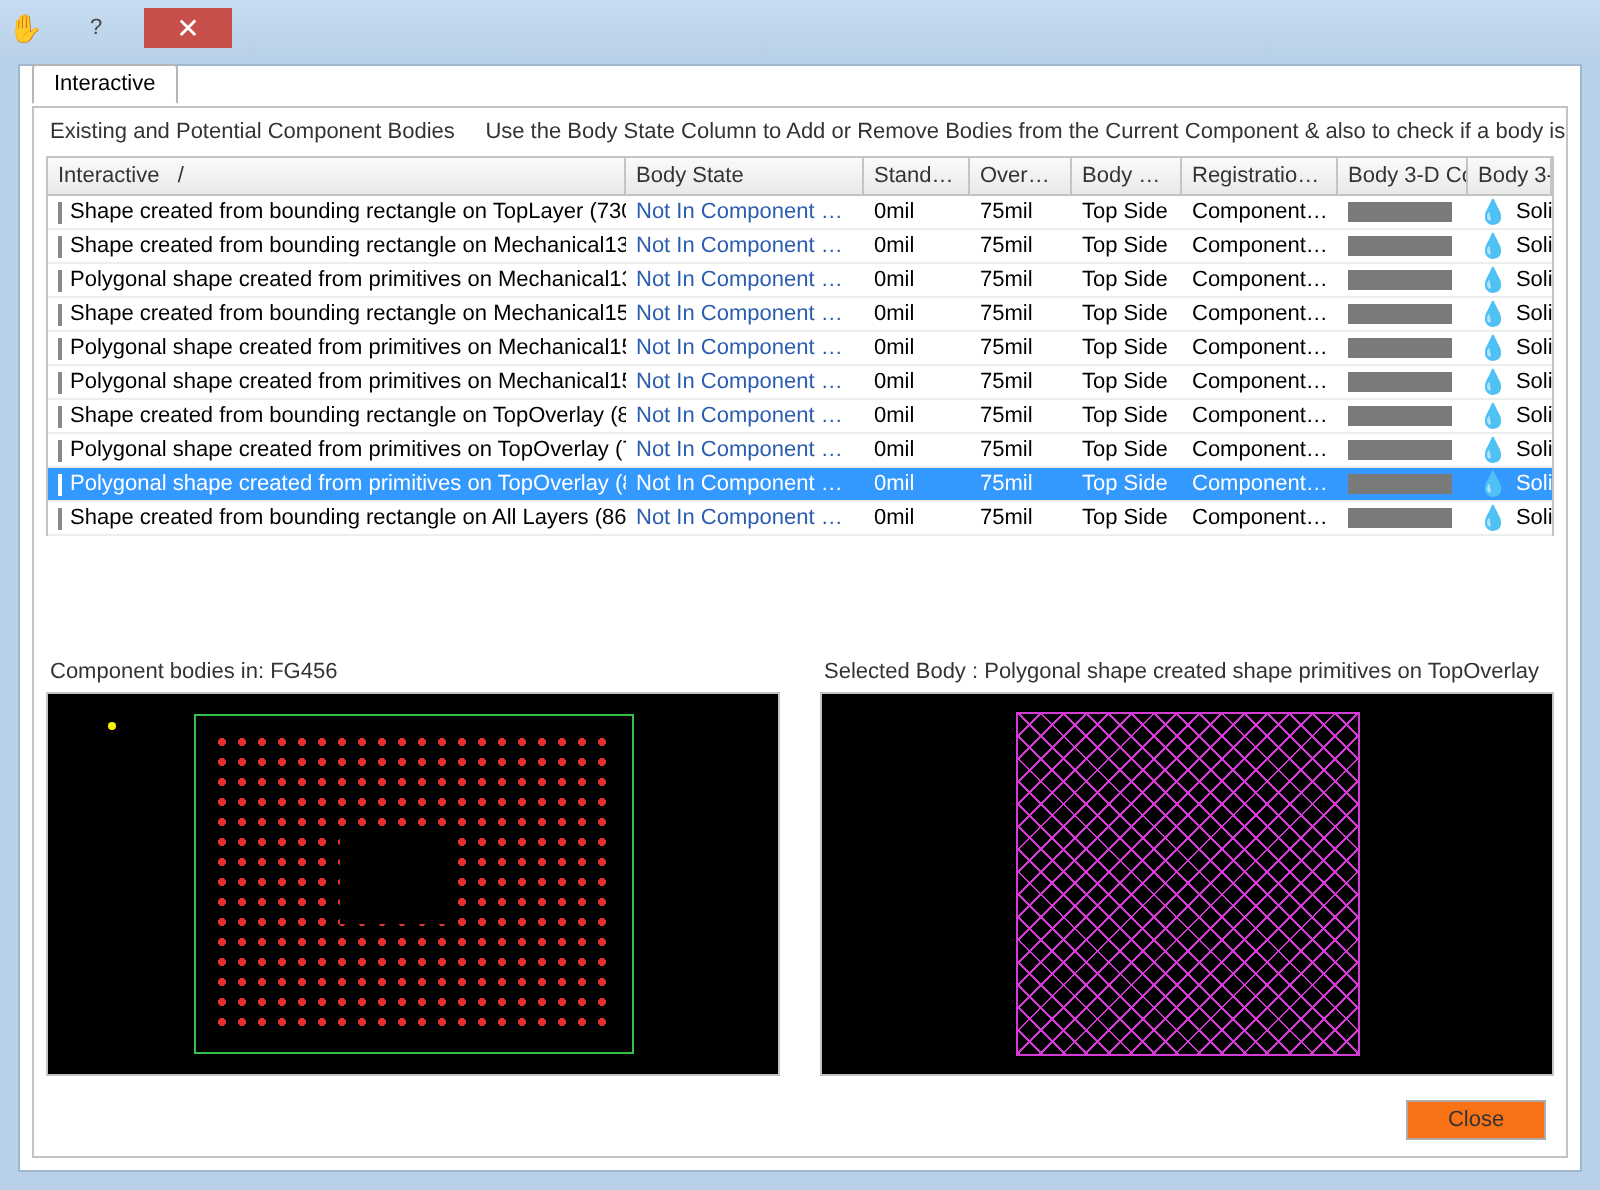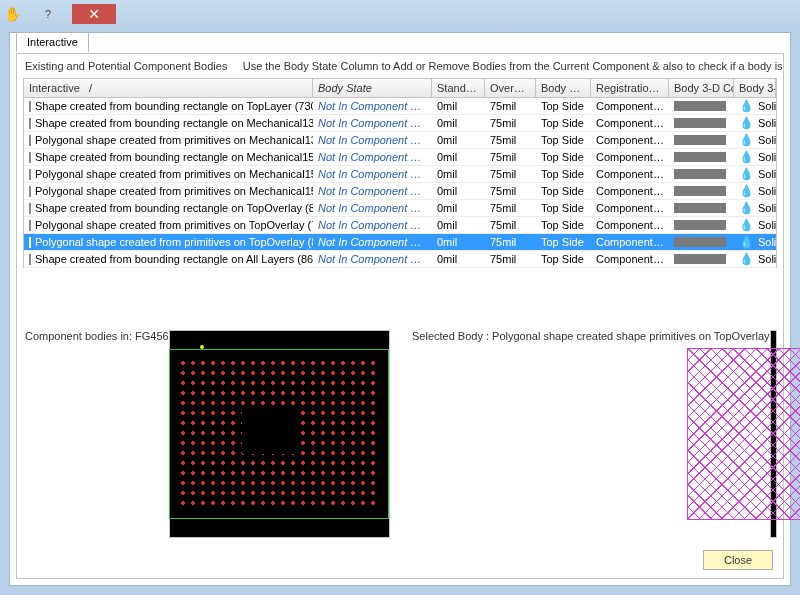--- a/index.html
+++ b/index.html
@@ -20,35 +20,35 @@
   .hdr { display:flex; background:linear-gradient(#fafafa,#e9e9e9); border-bottom:1px solid #c4c4c4; }
   .hdr div { padding:3px 5px; border-right:1px solid #c4c4c4; color:#333; white-space:nowrap; overflow:hidden; text-overflow:ellipsis; }
   .row { display:flex; border-bottom:1px solid #ededed; height:17px; align-items:center; }
   .row div { padding:1px 5px; white-space:nowrap; overflow:hidden; text-overflow:ellipsis; }
   .row.sel { background:#3399ff; color:#fff; }
   .row.sel .link { color:#fff; }
   .cb { display:inline-block; width:11px; height:11px; border:1px solid #888; background:#fff; margin-right:4px; vertical-align:middle; }
   .row.sel .cb { border-color:#fff; background:transparent; }
   .link { color:#2a5db0; }
   .c1 { width:289px; display:flex; align-items:center;}
-  .c2 { width:119px;font-style:italic; }
+  .c2 { width:119px; }
   .c3 { width:53px; }
   .c4 { width:51px; }
   .c5 { width:55px; }
   .c6 { width:78px; }
   .c7 { width:65px; display:flex; align-items:center;}
   .bar { display:inline-block; width:52px; height:10px; background:#7a7a7a; }
   .c8 { flex:1; display:flex; align-items:center; gap:4px;}
   .drop { color:#2a6cc0; font-size:12px;}
   .previews { position:absolute; left:6px; right:6px; top:276px; bottom:40px; display:flex; gap:20px; }
-  .pv { flex:1; display:flex; flex-direction:row; }
+  .pv { flex:1; display:flex; flex-direction:column; }
   .pv .lbl { color:#333; margin:0 0 4px 2px; }
   .pv .img { flex:1; background:#000; border:1px solid #c4c4c4; position:relative; }
   .footer { position:absolute; right:10px; bottom:8px; }
-  .closebtn { min-width:70px; padding:3px 16px; background:#fef9c3; border:1px solid #adadad; color:#333; }
+  .closebtn { min-width:70px; padding:3px 16px; background:#f97316; border:1px solid #adadad; color:#333; }
   .hdr .c1 { display:block; }
   
   .bga { position:absolute; left:50%; top:50%; transform:translate(-50%,-50%); width:220px; height:170px; border:1px solid #34c24a; }
   .bga::before { content:""; position:absolute; inset:8px;
     background-image: radial-gradient(#e03030 2px, transparent 2px); background-size:10px 10px; }
   .bga::after { content:""; position:absolute; left:72px; top:56px; width:56px; height:48px; background:#000; }
   .dot { position:absolute; left:30px; top:14px; width:4px; height:4px; background:#fff200; border-radius:50%;}
   
   .hatch { position:absolute; left:50%; top:50%; transform:translate(-50%,-50%); width:170px; height:170px;
     background-image:

